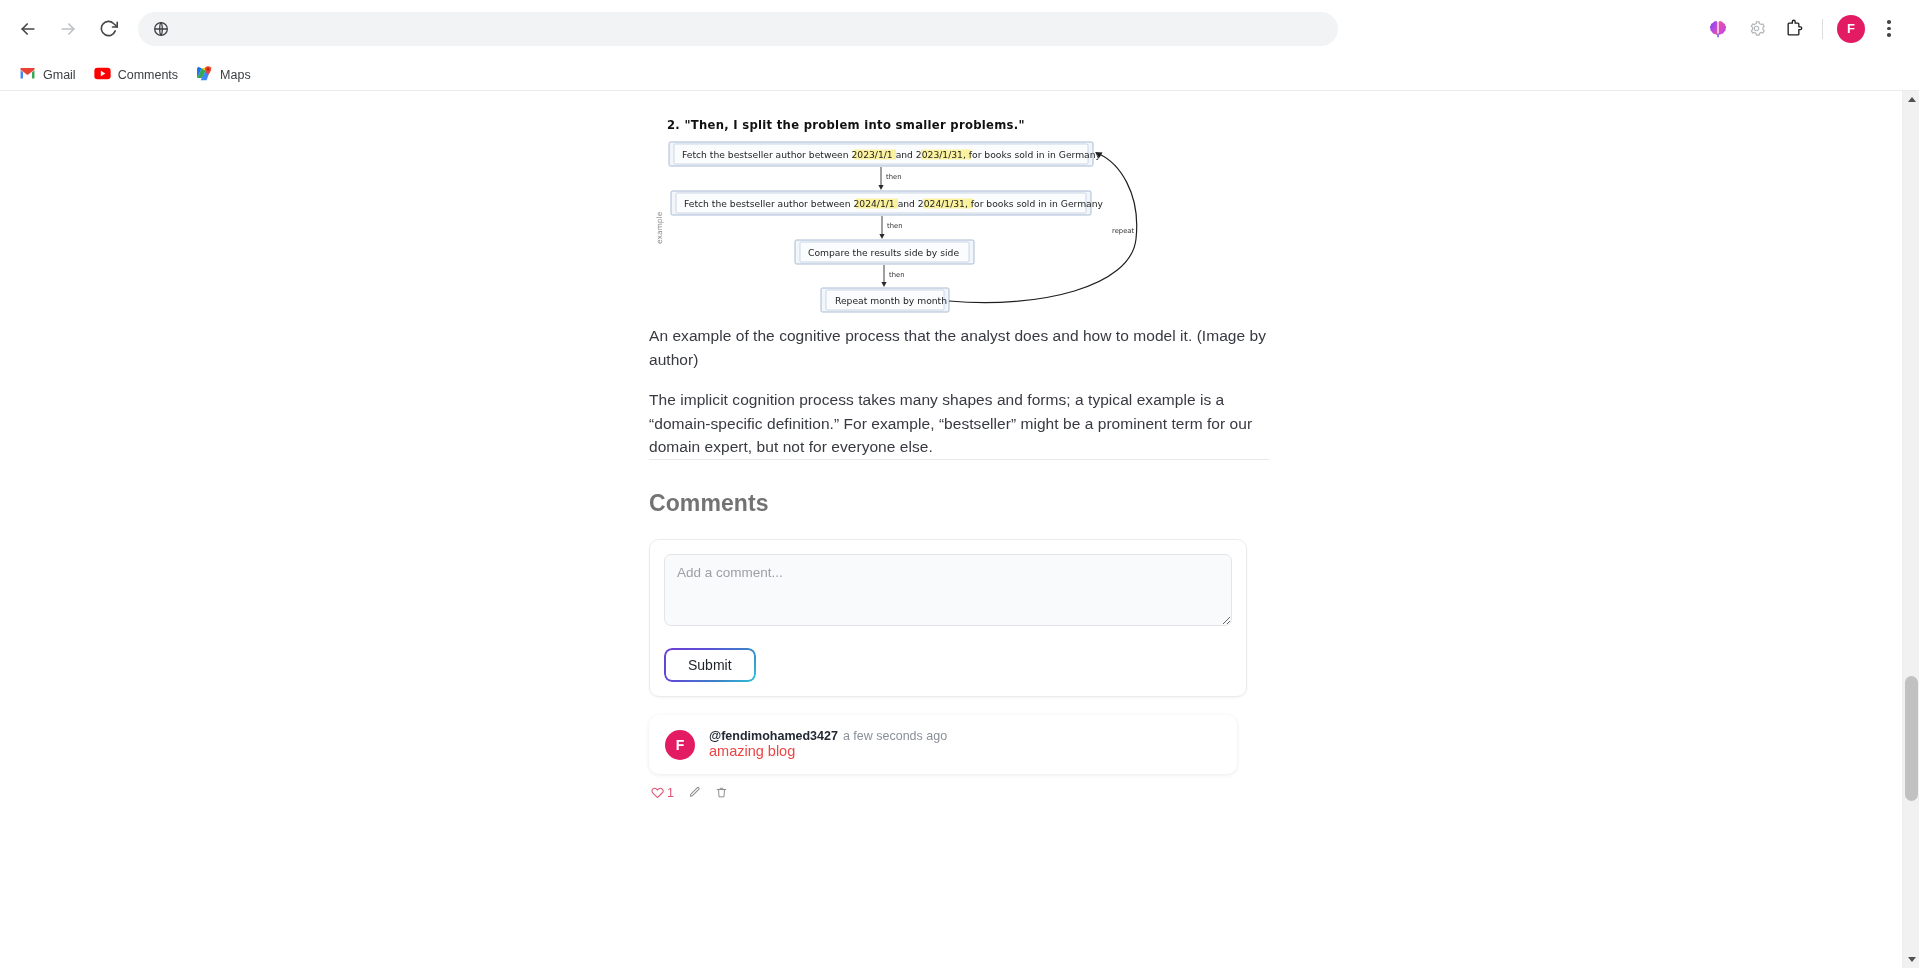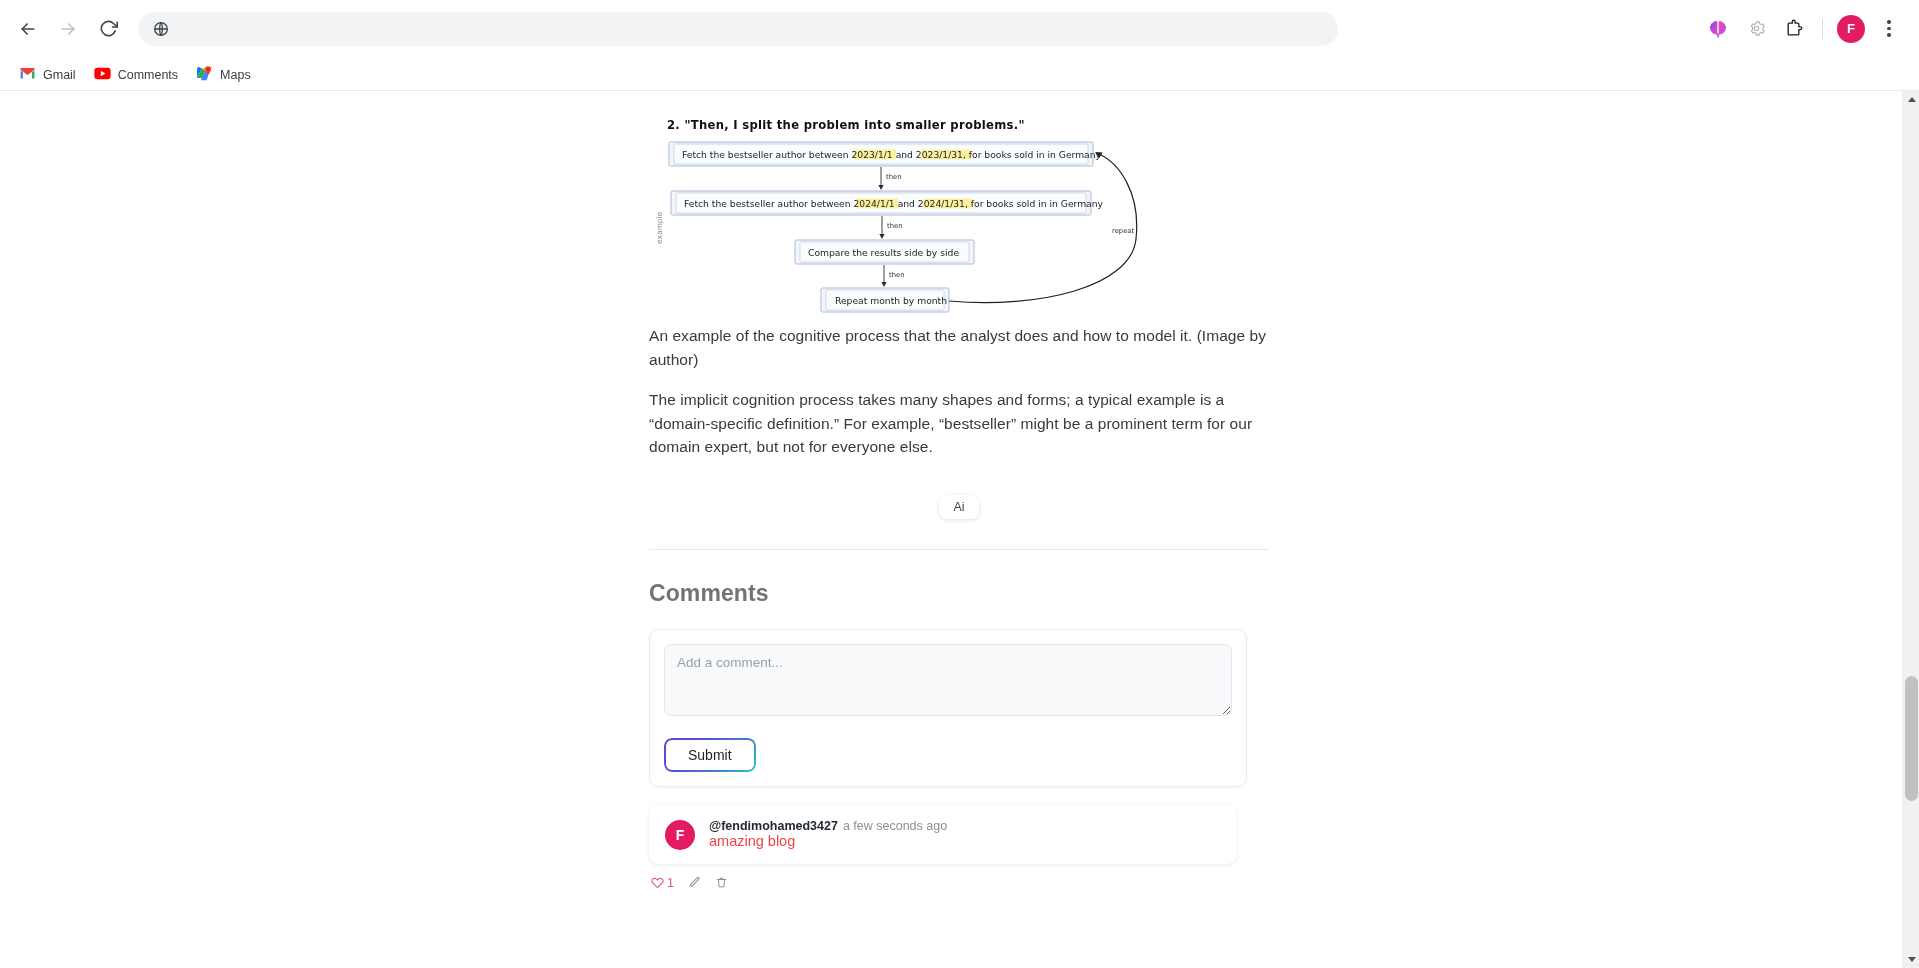--- a/index.html
+++ b/index.html
@@ -461,23 +461,20 @@
               <path d="M300 192 C 390 200, 482 178, 487 130 C 492 84, 470 54, 450 45" stroke="#1f1f1f" stroke-width="1.2" fill="none"></path>
               <path d="M446 43 l 7.6 .6 l -3.2 5.2 z" fill="#1f1f1f"></path>
               <text class="dg-sm" x="463" y="124">repeat</text>
             </g>
           </svg>
         </div>
 
         <p class="caption">An example of the cognitive process that the analyst does and how to model it. (Image by author)</p>
         <p class="para">The implicit cognition process takes many shapes and forms; a typical example is a “domain-specific definition.” For example, “bestseller” might be a prominent term for our domain expert, but not for everyone else.</p>
 
-        <div class="tag-row">
-          <span class="tag-chip">Ai</span>
-        </div>
 
         <div class="divider"></div>
 
         <h2 class="comments-title">Comments</h2>
 
         <div class="comment-form">
           <textarea class="comment-textarea" placeholder="Add a comment..." style=""></textarea>
           <div class="form-actions">
             <button class="submit-btn">Submit</button>
           </div>

